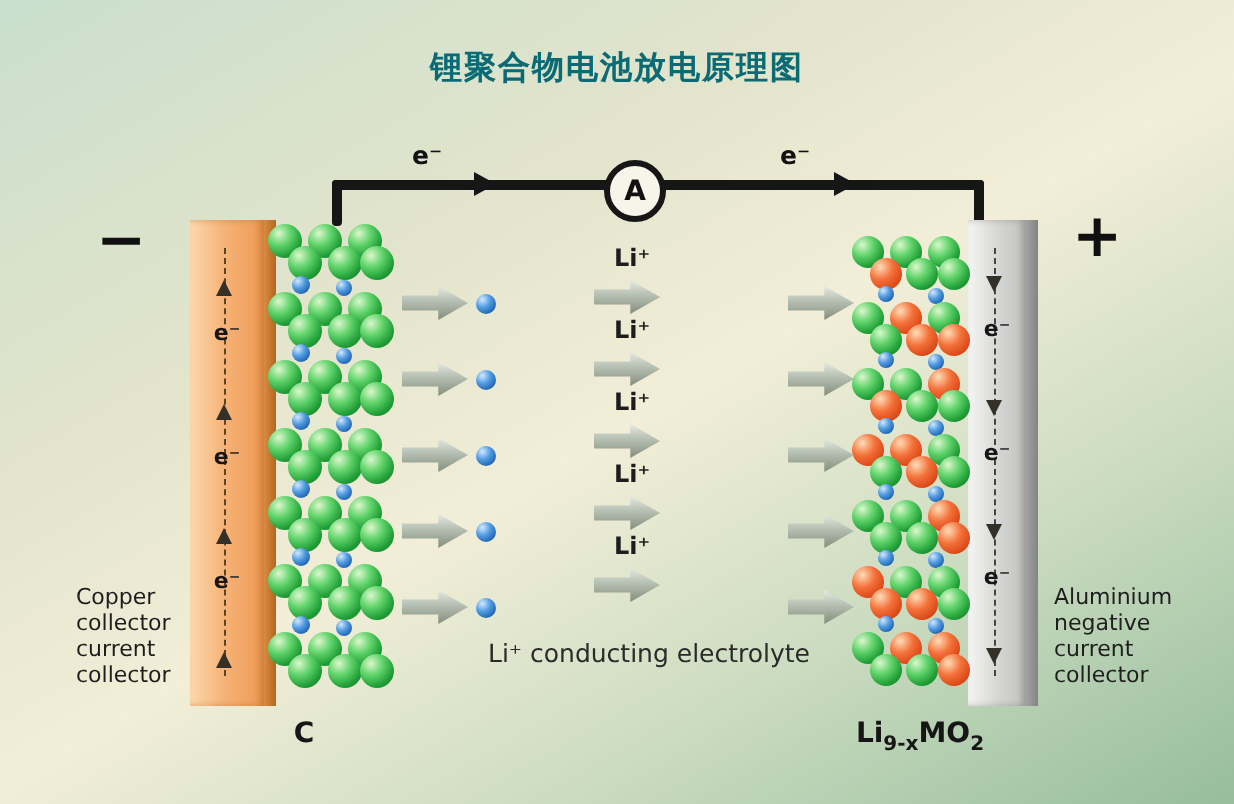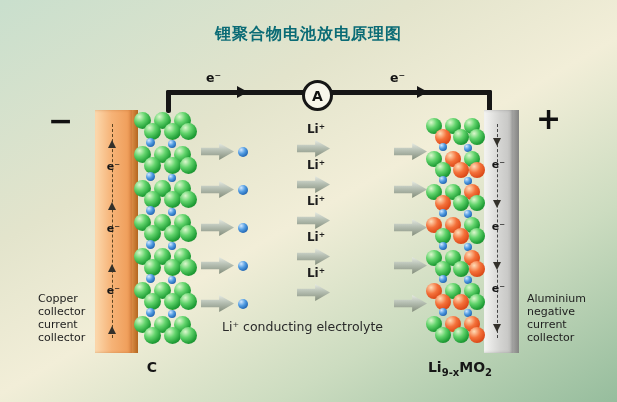--- a/index.html
+++ b/index.html
@@ -39,21 +39,21 @@
     filter:drop-shadow(1.5px 2px 1.5px rgba(50,60,50,.45))}
   .li-label{position:absolute;width:34px;text-align:center;font-size:12px;font-weight:bold;color:#1d1d1d}
   .sp{position:absolute;border-radius:50%;display:block}
   .sp.g{background:radial-gradient(circle at 32% 28%,#dcf7cd 0%,#62d46c 35%,#22a038 68%,#0f6e22 100%)}
   .sp.b{background:radial-gradient(circle at 32% 28%,#d3e8ff 0%,#519ce2 40%,#1f63b0 78%,#114687 100%)}
   .sp.r{background:radial-gradient(circle at 32% 28%,#ffddb8 0%,#f4713a 40%,#d84414 78%,#992c07 100%)}
   .sphere-field{position:absolute}
   .caption{position:absolute;font-size:11px;line-height:13px;color:#1e1e1e}
   .electrode-label{position:absolute;font-size:14px;font-weight:bold;color:#161616;text-align:center}
   .electrode-label sub{font-size:10px}
-  #electrolyte-caption{position:absolute;left:222px;top:319px;width:205px;text-align:left;
+  #electrolyte-caption{position:absolute;left:222px;top:319px;width:205px;text-align:center;
     font-size:12.5px;color:#2a2a2a}
 </style>
 </head>
 <body>
 
 <div id="stage">
 
   <div id="title">锂聚合物电池放电原理图</div>
 
   <div class="wire" style="left:166px;top:90px;width:326px;height:5px"></div>

